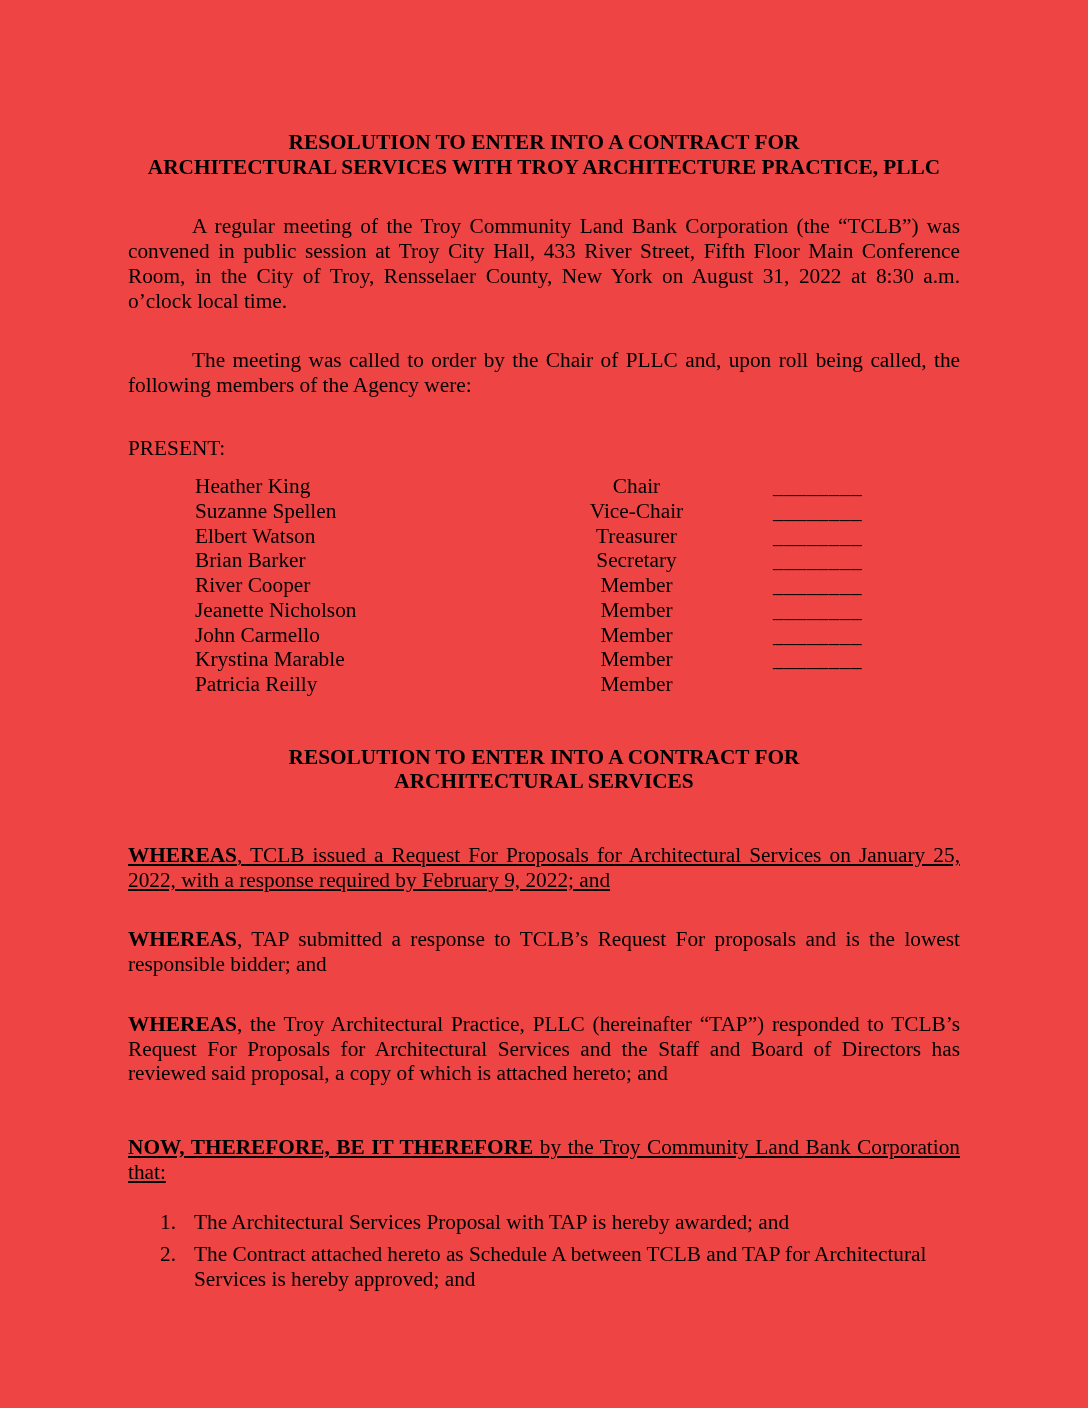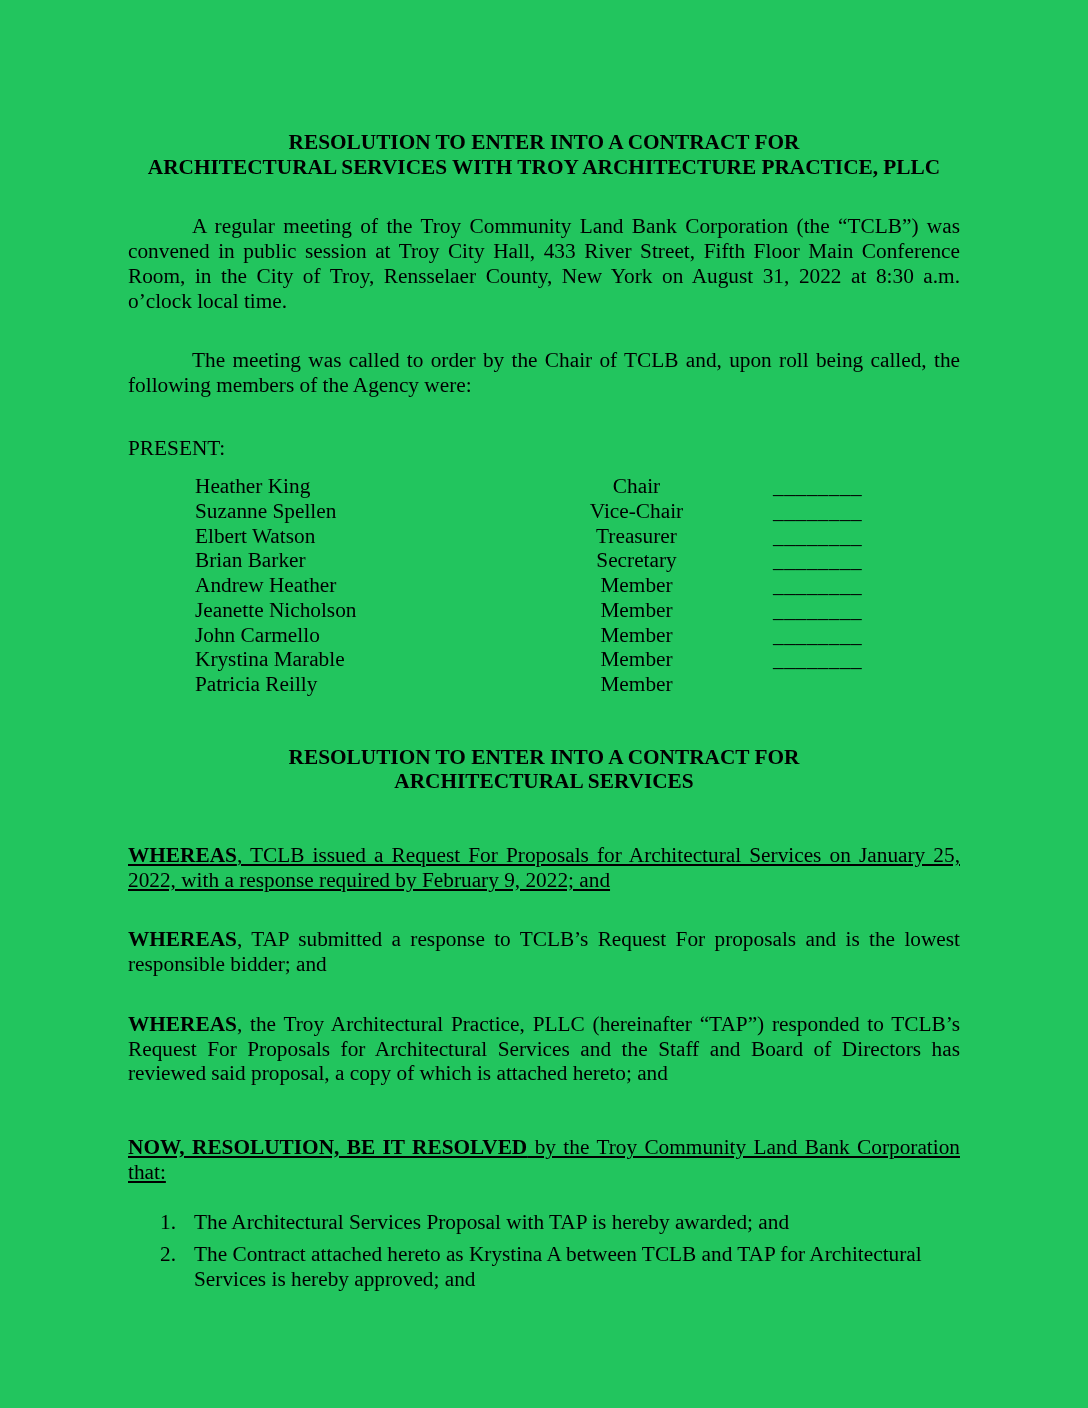--- a/index.html
+++ b/index.html
@@ -6,21 +6,21 @@
     margin: 0;
     padding: 0;
     background: #ffffff;
   }
   .page {
     position: relative;
     box-sizing: border-box;
     width: 1088px;
     height: 1408px;
     margin: 0 auto;
-    background: #22c55e;
+    background: #ef4444;
     padding: 130px 128px 0 128px;
     font-family: "Liberation Serif", "DejaVu Serif", serif;
     font-size: 21.3px;
     line-height: 24.7px;
     color: #000000;
   }
   .doc-title {
     text-align: center;
     font-weight: bold;
   }
@@ -73,21 +73,21 @@
 
 <div class="page">
 
   <div class="doc-title">
     <div>RESOLUTION TO ENTER INTO A CONTRACT FOR</div>
     <div>ARCHITECTURAL SERVICES WITH TROY ARCHITECTURE PRACTICE, PLLC</div>
   </div>
 
   <p class="para first-indent gap-1">A regular meeting of the Troy Community Land Bank Corporation (the “TCLB”) was convened in public session at Troy City Hall, 433 River Street, Fifth Floor Main Conference Room, in the City of Troy, Rensselaer County, New York on August 31, 2022 at 8:30 a.m. o’clock local time.</p>
 
-  <p class="para first-indent gap-1">The meeting was called to order by the Chair of TCLB and, upon roll being called, the following members of the Agency were:</p>
+  <p class="para first-indent gap-1">The meeting was called to order by the Chair of PLLC and, upon roll being called, the following members of the Agency were:</p>
 
   <div class="present-label">PRESENT:</div>
 
   <div class="roll-table">
     <div class="roll-row">
       <span class="roll-name">Heather King</span>
       <span class="roll-title">Chair</span>
       <span class="roll-line">________</span>
     </div>
     <div class="roll-row">
@@ -99,21 +99,21 @@
       <span class="roll-name">Elbert Watson</span>
       <span class="roll-title">Treasurer</span>
       <span class="roll-line">________</span>
     </div>
     <div class="roll-row">
       <span class="roll-name">Brian Barker</span>
       <span class="roll-title">Secretary</span>
       <span class="roll-line">________</span>
     </div>
     <div class="roll-row">
-      <span class="roll-name">Andrew Heather</span>
+      <span class="roll-name">River Cooper</span>
       <span class="roll-title">Member</span>
       <span class="roll-line">________</span>
     </div>
     <div class="roll-row">
       <span class="roll-name">Jeanette Nicholson</span>
       <span class="roll-title">Member</span>
       <span class="roll-line">________</span>
     </div>
     <div class="roll-row">
       <span class="roll-name">John Carmello</span>
@@ -136,26 +136,26 @@
     <div>RESOLUTION TO ENTER INTO A CONTRACT FOR</div>
     <div>ARCHITECTURAL SERVICES</div>
   </div>
 
   <p class="para whereas gap-2"><b>WHEREAS</b><span>, TCLB issued a Request For Proposals for Architectural Services on January 25, 2022, with a response required by February 9, 2022; and</span></p>
 
   <p class="para whereas gap-1"><b>WHEREAS</b><span>, TAP submitted a response to TCLB’s Request For proposals and is the lowest responsible bidder; and</span></p>
 
   <p class="para whereas gap-1"><b>WHEREAS</b><span>, the Troy Architectural Practice, PLLC (hereinafter “TAP”) responded to TCLB’s Request For Proposals for Architectural Services and the Staff and Board of Directors has reviewed said proposal, a copy of which is attached hereto; and</span></p>
 
-  <p class="para resolved gap-2"><b>NOW, RESOLUTION, BE IT RESOLVED</b><span> by the Troy Community Land Bank Corporation that:</span></p>
+  <p class="para resolved gap-2"><b>NOW, THEREFORE, BE IT THEREFORE</b><span> by the Troy Community Land Bank Corporation that:</span></p>
 
   <div class="res-list">
     <div class="res-item">
       <span class="res-num">1.</span>
       <span class="res-text">The Architectural Services Proposal with TAP is hereby awarded; and</span>
     </div>
     <div class="res-item">
       <span class="res-num">2.</span>
-      <span class="res-text">The Contract attached hereto as Krystina A between TCLB and TAP for Architectural Services is hereby approved; and</span>
+      <span class="res-text">The Contract attached hereto as Schedule A between TCLB and TAP for Architectural Services is hereby approved; and</span>
     </div>
   </div>
 
 </div>
 
 </body></html>

